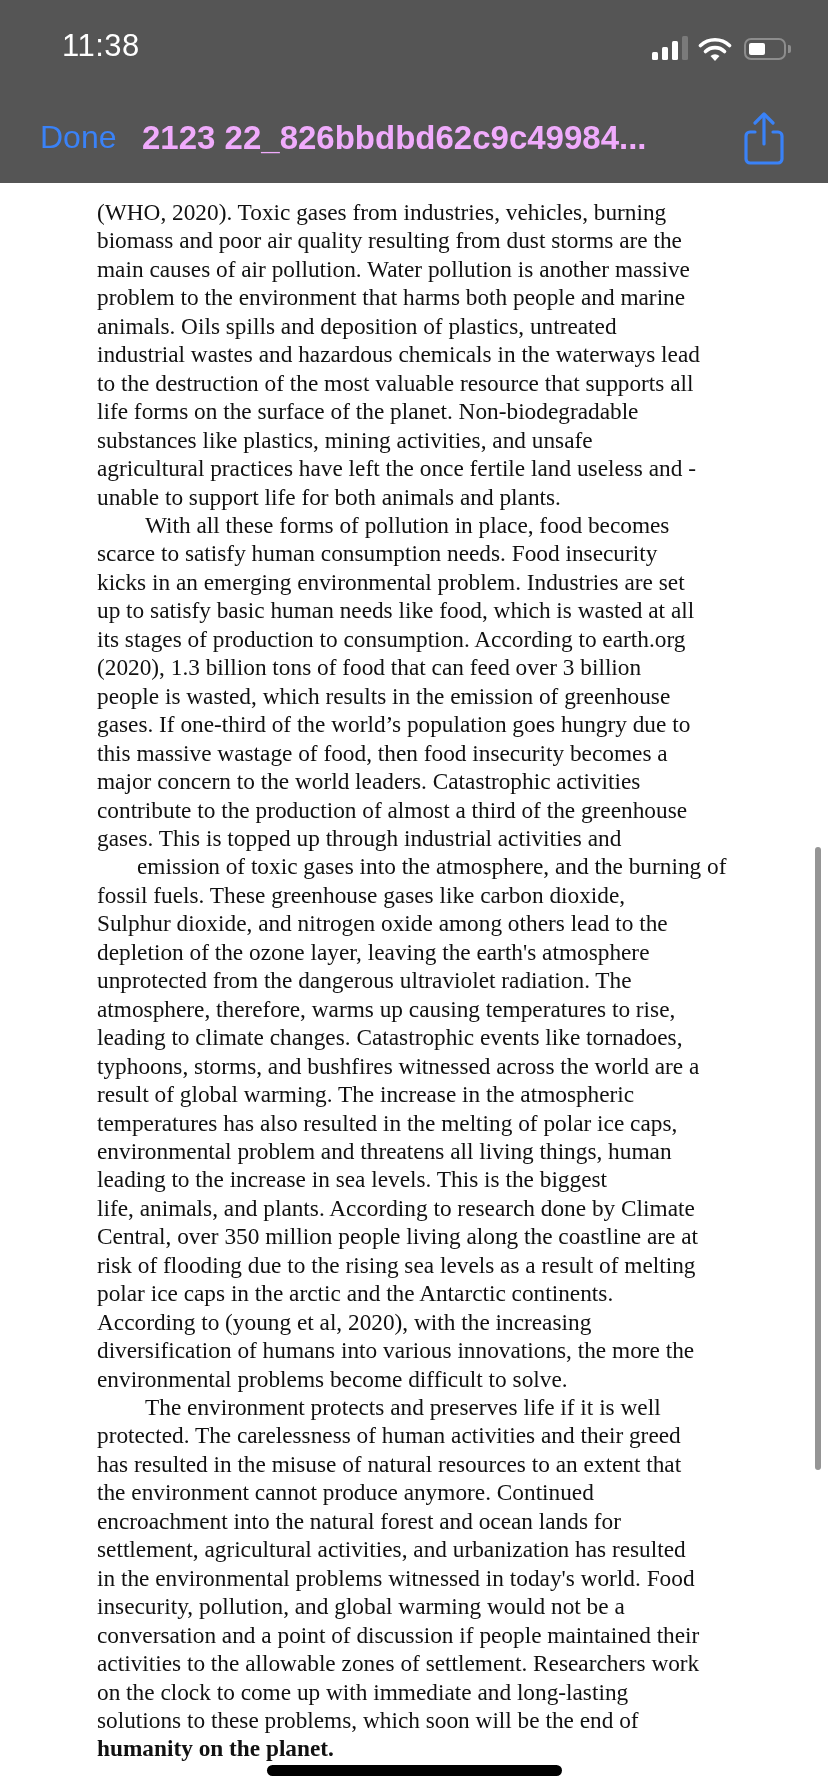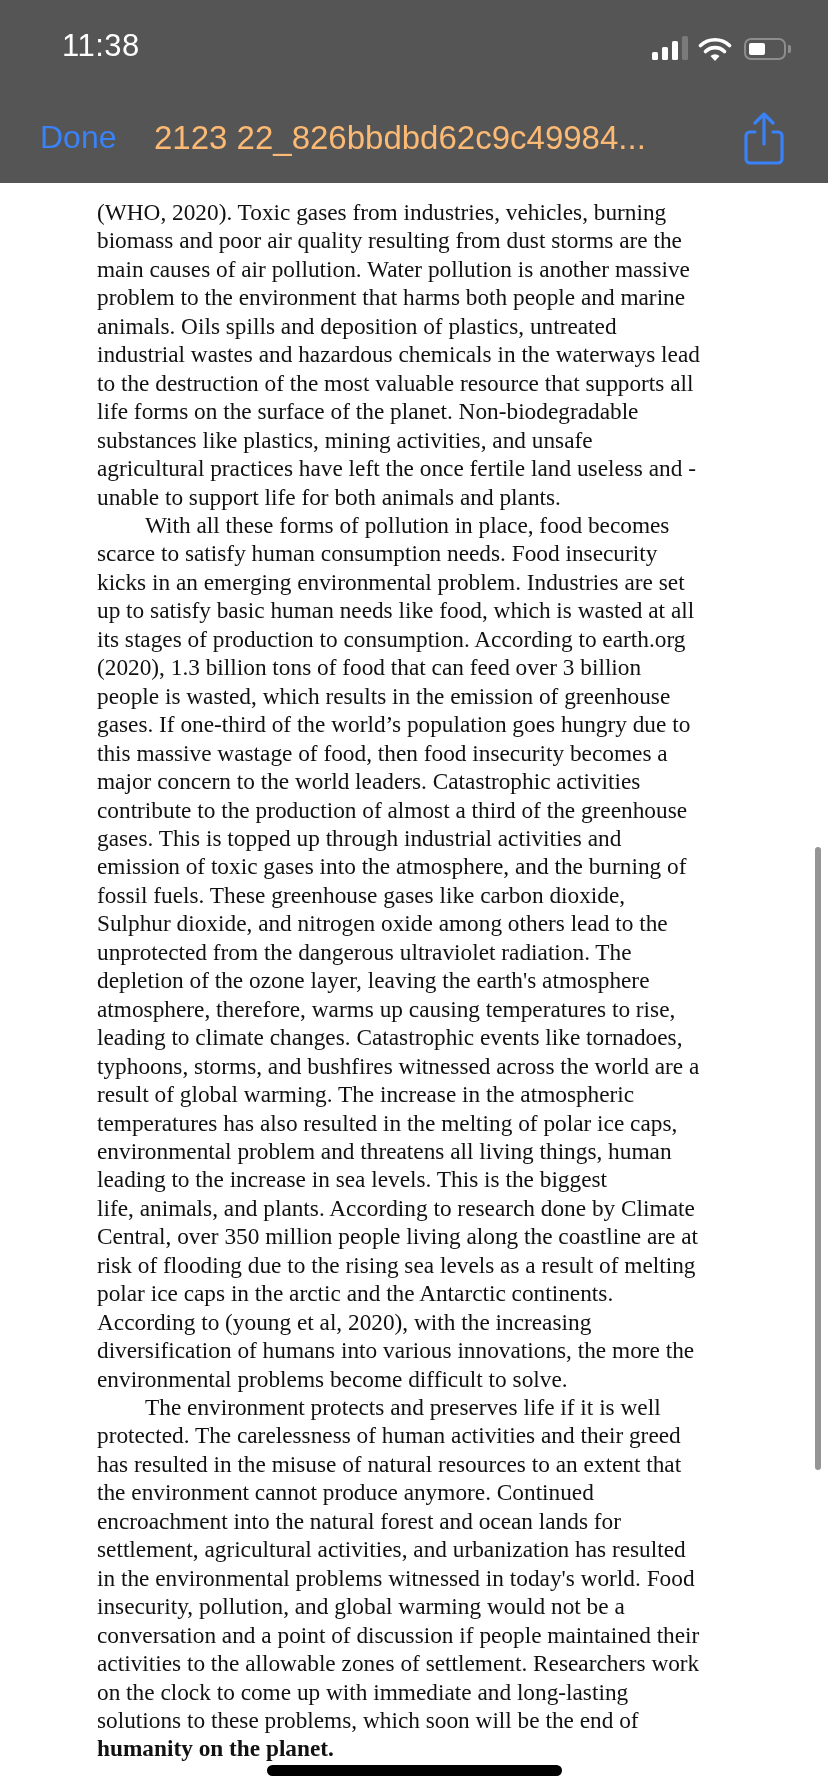--- a/index.html
+++ b/index.html
@@ -25,22 +25,22 @@
     border: 2px solid #8d8d8d; border-radius: 7px; box-sizing: border-box;
   }
   .battery .fill { position: absolute; left: 3px; top: 3px; width: 16px; height: 12px; background: #fff; border-radius: 2px; }
   .battery-tip { position: absolute; left: 136px; top: 9px; width: 3px; height: 8px; background: #8d8d8d; border-radius: 0 2px 2px 0; }
 
   .done-button {
     position: absolute; left: 40px; top: 119px;
     color: #3a82f7; font-size: 32px; cursor: pointer;
   }
   .doc-title {
-    position: absolute; left: 154px; top: 119px;
-    color: #fdba74; font-size: 33px; white-space: nowrap;
+    position: absolute; left: 142px; top: 119px;
+    color: #f0abfc; font-size: 33px; white-space: nowrap; font-weight: bold;
   }
   .share-button { position: absolute; left: 742px; top: 110px; width: 44px; height: 56px; cursor: pointer; }
 
   .content {
     position: absolute; left: 97px; top: 198px; width: 640px;
     font-family: "Liberation Serif", "DejaVu Serif", serif;
     font-size: 23.3px; line-height: 28.45px; color: #111111;
   }
   .content p { margin: 0; }
   .content p.indent { text-indent: 48px; }
@@ -107,25 +107,25 @@
       <span class="line" style="text-indent: 0px;">kicks in an emerging environmental problem. Industries are set</span>
       <span class="line" style="text-indent: 0px;">up to satisfy basic human needs like food, which is wasted at all</span>
       <span class="line" style="text-indent: 0px;">its stages of production to consumption. According to earth.org</span>
       <span class="line" style="text-indent: 0px;">(2020), 1.3 billion tons of food that can feed over 3 billion</span>
       <span class="line" style="text-indent: 0px;">people is wasted, which results in the emission of greenhouse</span>
       <span class="line" style="text-indent: 0px;">gases. If one-third of the world’s population goes hungry due to</span>
       <span class="line" style="text-indent: 0px;">this massive wastage of food, then food insecurity becomes a</span>
       <span class="line" style="text-indent: 0px;">major concern to the world leaders. Catastrophic activities</span>
       <span class="line" style="text-indent: 0px;">contribute to the production of almost a third of the greenhouse</span>
       <span class="line" style="text-indent: 0px;">gases. This is topped up through industrial activities and</span>
-      <span class="line" style="text-indent: 0px;">emission of toxic gases into the atmosphere, and the burning of</span>
+      <span class="line" style="text-indent: 0px; margin-left: 40px;">emission of toxic gases into the atmosphere, and the burning of</span>
       <span class="line" style="text-indent: 0px;">fossil fuels. These greenhouse gases like carbon dioxide,</span>
       <span class="line" style="text-indent: 0px;">Sulphur dioxide, and nitrogen oxide among others lead to the</span>
+      <span class="line" style="text-indent: 0px;">depletion of the ozone layer, leaving the earth's atmosphere</span>
       <span class="line" style="text-indent: 0px;">unprotected from the dangerous ultraviolet radiation. The</span>
-      <span class="line" style="text-indent: 0px;">depletion of the ozone layer, leaving the earth's atmosphere</span>
       <span class="line" style="text-indent: 0px;">atmosphere, therefore, warms up causing temperatures to rise,</span>
       <span class="line" style="text-indent: 0px;">leading to climate changes. Catastrophic events like tornadoes,</span>
       <span class="line" style="text-indent: 0px;">typhoons, storms, and bushfires witnessed across the world are a</span>
       <span class="line" style="text-indent: 0px;">result of global warming. The increase in the atmospheric</span>
       <span class="line" style="text-indent: 0px;">temperatures has also resulted in the melting of polar ice caps,</span>
       <span class="line" style="text-indent: 0px;">environmental problem and threatens all living things, human</span>
       <span class="line" style="text-indent: 0px;">leading to the increase in sea levels. This is the biggest</span>
       <span class="line" style="text-indent: 0px;">life, animals, and plants. According to research done by Climate</span>
       <span class="line" style="text-indent: 0px;">Central, over 350 million people living along the coastline are at</span>
       <span class="line" style="text-indent: 0px;">risk of flooding due to the rising sea levels as a result of melting</span>

